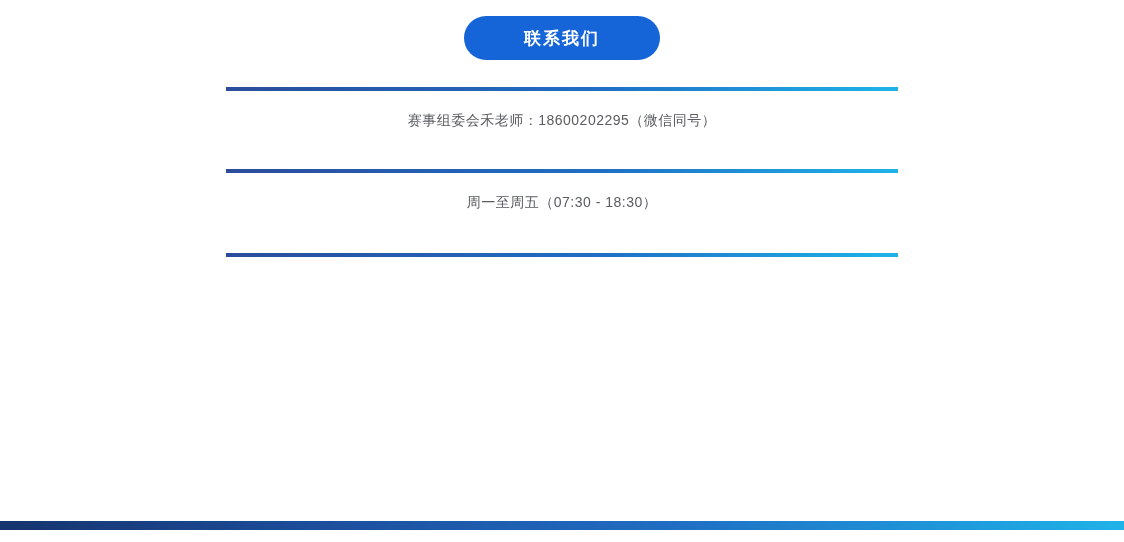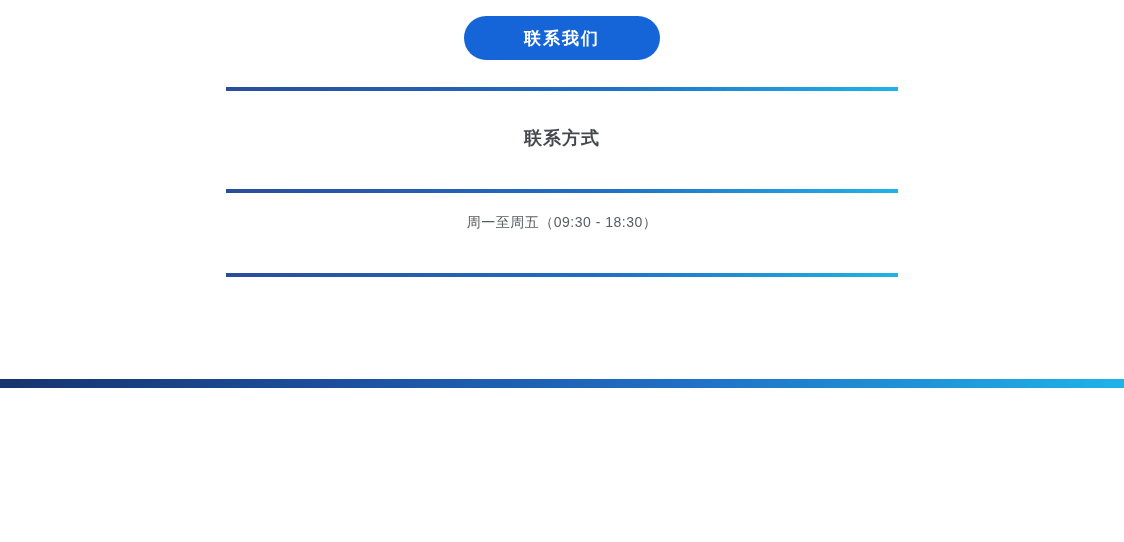--- a/index.html
+++ b/index.html
@@ -4,21 +4,21 @@
 <style>
   html, body {
     margin: 0;
     padding: 0;
     background: #ffffff;
     font-family: "Liberation Sans", "DejaVu Sans", sans-serif;
   }
   .page {
     position: relative;
     width: 1124px;
-    height: 388px;
+    height: 530px;
     background: #ffffff;
     overflow: hidden;
     margin: 0 auto;
   }
   .pill-button {
     display: block;
     margin: 16px auto 0 auto;
     width: 196px;
     height: 44px;
     border: none;
@@ -77,24 +77,24 @@
 </style>
 </head>
 <body>
 
 <div class="page">
 
   <button class="pill-button">联系我们</button>
 
   <div class="divider divider-1"></div>
 
-  <div class="section-title">联系方式</div>
+  <div class="section-content">赛事组委会禾老师：18600202295（微信同号）</div>
 
   <div class="divider divider-2"></div>
 
-  <div class="section-content">周一至周五（09:30 - 18:30）</div>
+  <div class="section-content">周一至周五（07:30 - 18:30）</div>
 
   <div class="divider divider-3"></div>
 
 
   <div class="bottom-bar"></div>
 
 </div>
 
 </body></html>

